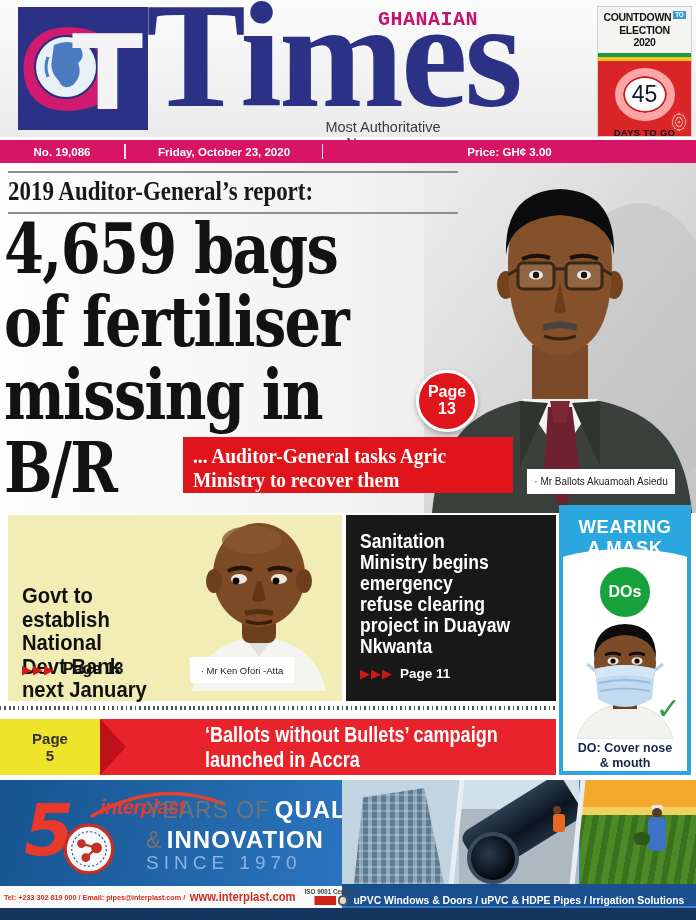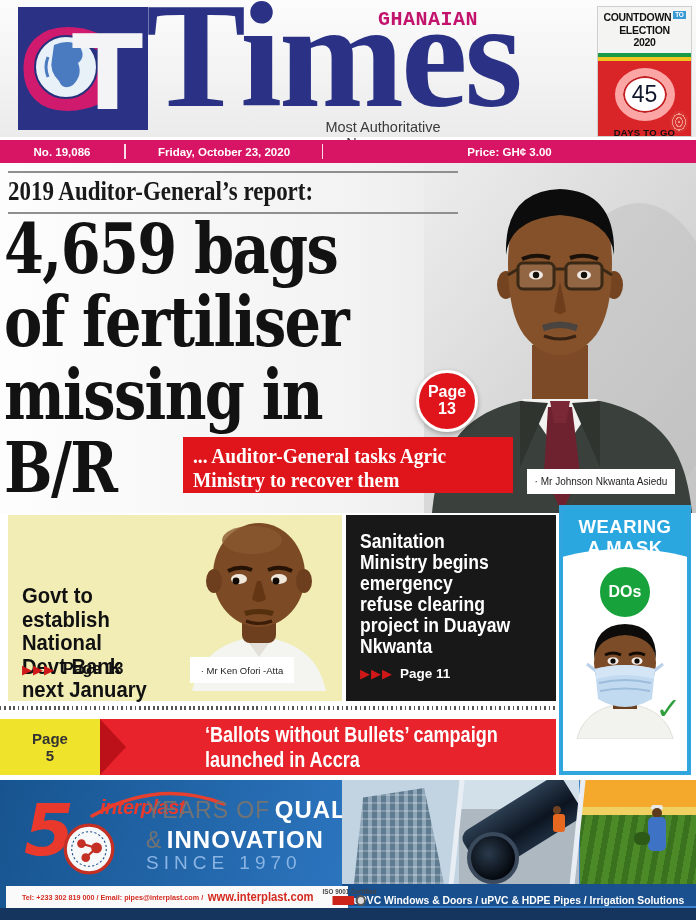--- a/index.html
+++ b/index.html
@@ -144,22 +144,22 @@
   .farmer-head{position:absolute;right:34px;top:28px;width:10px;height:10px;border-radius:50%;background:#5e3a1c;}
   .farmer-cap{position:absolute;right:33px;top:25px;width:12px;height:5px;border-radius:3px;background:#e8e8e8;}
   .farmer-body{position:absolute;right:30px;top:37px;width:18px;height:34px;border-radius:5px;background:#3d72c4;}
   .basket{position:absolute;right:46px;top:52px;width:16px;height:13px;border-radius:40%;background:#2e5a18;}
   .divider{position:absolute;top:-8px;width:5px;height:122px;background:#e8eef4;transform:rotate(6deg);}
   .dv1{left:112px;} .dv2{left:233px;}
   .ad-services{position:absolute;left:342px;top:104px;width:354px;height:22px;
                background:rgba(23,74,134,.9);display:flex;align-items:flex-end;justify-content:center;
                color:#fff;font-weight:700;font-size:11px;white-space:nowrap;transform-origin:left;}
   .ad-services span{display:inline-block;transform:scaleX(.94);}
-  .ad-contact{position:absolute;left:6px;top:106px;width:342px;height:22px;background:#fafafa;
-              display:flex;align-items:center;padding-left:16px;box-sizing:border-box;}
+  .ad-contact{position:absolute;left:0;top:106px;width:342px;height:22px;background:#fafafa;
+              display:flex;align-items:center;padding-left:4px;box-sizing:border-box;}
   .ad-contact-inner{display:flex;align-items:center;transform:scaleX(.9);transform-origin:left;white-space:nowrap;}
   .contact-pre{font-weight:700;font-size:8px;color:#d42b20;}
   .contact-web{font-weight:800;font-size:12.5px;color:#d42b20;margin-left:5px;}
   .iso{margin-left:10px;display:flex;flex-direction:column;align-items:center;}
   .iso-label{font-size:7px;color:#444;font-weight:700;white-space:nowrap;}
   .iso-badge{display:flex;align-items:center;gap:2px;}
   .iso-red{width:24px;height:9px;background:#cc2418;}
   .iso-circ{width:11px;height:11px;border-radius:50%;border:2px solid #555;box-sizing:border-box;background:#ddd;}
   .ad-bottom{position:absolute;left:0;top:128px;width:696px;height:12px;background:#16355e;}
 </style>
@@ -261,21 +261,21 @@
   <div class="abs page13">
     <span>Page</span>
     <span>13</span>
   </div>
 
   <div class="abs subhead">
     <div>... Auditor-General tasks Agric</div>
     <div>Ministry to recover them</div>
   </div>
 
-  <div class="abs caption cap-main">· Mr Johnson Nkwanta Asiedu</div>
+  <div class="abs caption cap-main">· Mr Ballots Akuamoah Asiedu</div>
 
   <div class="abs yellow-panel"></div>
   <div class="abs yp-headline">
     <div>Govt to</div>
     <div>establish</div>
     <div>National</div>
     <div>Devt Bank</div>
     <div>next January</div>
   </div>
   <div class="abs ofori-photo">
@@ -339,20 +339,24 @@
         <circle cx="64" cy="44" r="2.6" fill="#0c0804"></circle>
         <line x1="23" y1="54" x2="14" y2="47" stroke="#b8d0e8" stroke-width="3"></line>
         <line x1="81" y1="54" x2="90" y2="47" stroke="#b8d0e8" stroke-width="3"></line>
         <path d="M22,52 Q52,44 82,52 L79,82 Q52,98 25,82 Z" fill="#c2daf0"></path>
         <path d="M22,52 Q52,44 82,52 L81,62 Q52,54 23,62 Z" fill="#d4e6f6"></path>
         <path d="M26,66 Q52,60 78,66" stroke="#9cbcdc" stroke-width="2" fill="none"></path>
         <path d="M27,74 Q52,69 77,74" stroke="#9cbcdc" stroke-width="2" fill="none"></path>
       </svg>
     </div>
     <div class="mp-check">✓</div>
+    <div class="mp-caption">
+      <div>DO: Cover nose</div>
+      <div>&amp; mouth</div>
+    </div>
   </div>
 
   <div class="abs dotted-sep"></div>
 
   <div class="abs ballots-red">
     <div class="ballots-text">
       <div>‘Ballots without Bullets’ campaign</div>
       <div>launched in Accra</div>
     </div>
   </div>

